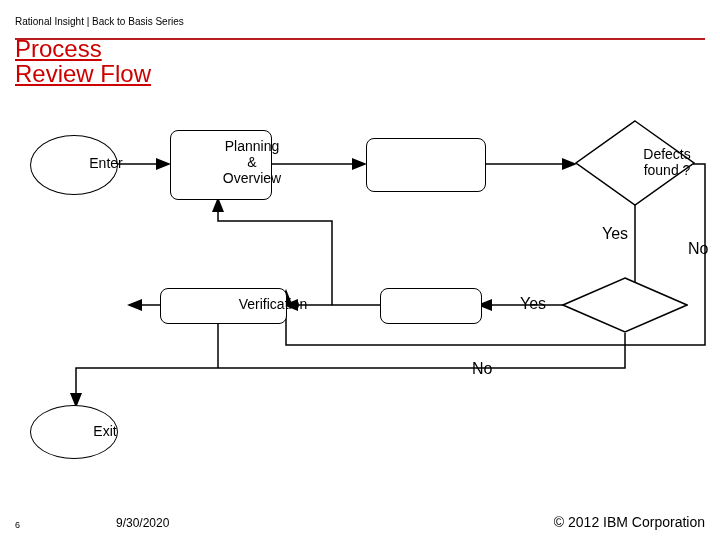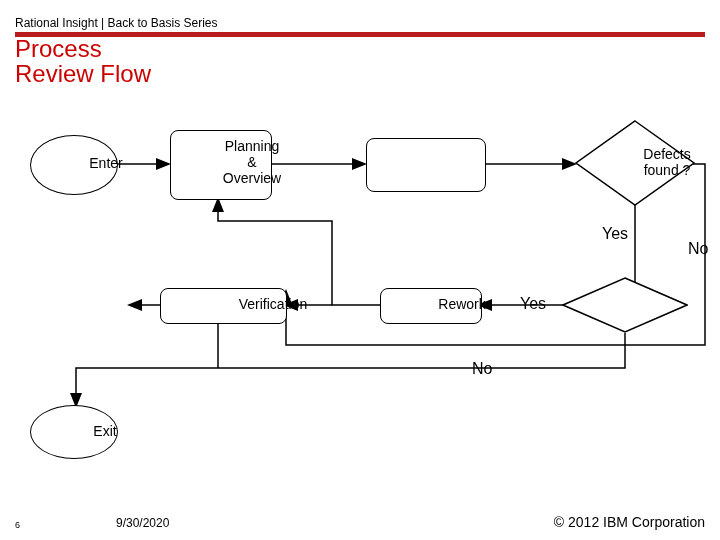--- a/index.html
+++ b/index.html
@@ -1,18 +1,18 @@
 <!DOCTYPE html>
 <html><head>
 <meta charset="utf-8">
 <style>
   body { margin: 0; font-family: Arial, sans-serif; }
   .slide { position: relative; width: 720px; height: 540px; background: #fff; }
-  .header-bar { position: absolute; left: 15px; top: 16px; width: 690px; font-size: 12px; border-bottom: 5px solid #b91c1c; padding-bottom: 2px; }
-  .title { position: absolute; left: 15px; top: 36px; color: #cc0000; font-size: 24px; line-height: 1.05; font-weight: normal; }
+  .header-bar { position: absolute; left: 15px; top: 16px; width: 690px; font-size: 10px; border-bottom: 2px solid #b91c1c; padding-bottom: 11px; }
+  .title { position: absolute; left: 15px; top: 36px; color: #cc0000; font-size: 24px; line-height: 1.05; font-weight: normal; text-decoration: underline; }
   .canvas { position: absolute; left: 0; top: 0; width: 720px; height: 540px; }
   .ellipse { position: absolute; border: 1.5px solid #000; border-radius: 50%; background: #fff; }
   .roundbox { position: absolute; border: 1.5px solid #000; border-radius: 8px; background: #fff; }
   .diamond { position: absolute; }
   .diamond svg { position: absolute; left:0; top:0; }
   .lbl { position: absolute; text-align: center; font-size: 14px; line-height: 1.15; margin-left: 32px; }
   .small { position: absolute; font-size: 16px; }
   .footer-num { position: absolute; left: 15px; bottom: 10px; font-size: 9px; }
   .footer-date { position: absolute; left: 95px; bottom: 10px; font-size: 12px; margin-left: 21px; }
   .footer-right { position: absolute; right: 15px; bottom: 10px; font-size: 14px; }
@@ -73,21 +73,20 @@
         <polygon points="60,1 119,43 60,85 1,43" fill="#fff" stroke="#000" stroke-width="1.5"></polygon>
       </svg>
   </div>
   <div class="lbl" style="left:575px; top:146px; width:120px; white-space:pre;">Defects
 found ?</div>
 
   <div class="roundbox" style="left:160px; top:288px; width:125px; height:34px;"></div>
   <div class="lbl" style="left:160px; top:296px; width:138px;padding-left:12px;">Verification</div>
 
   <div class="roundbox" style="left:380px; top:288px; width:100px; height:34px;"></div>
-  <div class="lbl" style="left:380px; top:296px; width:100px;">Rework</div>
 
   <div class="diamond" style="left:562px; top:277px; width:126px; height:56px;">
     <svg width="126" height="56">
         <polygon points="63,1 125,28 63,55 1,28" fill="#fff" stroke="#000" stroke-width="1.5"></polygon>
       </svg>
   </div>
 
   <div class="ellipse" style="left:30px; top:405px; width:86px; height:52px;"></div>
   <div class="lbl" style="left:30px; top:423px; width:86px;">Exit</div>
 

